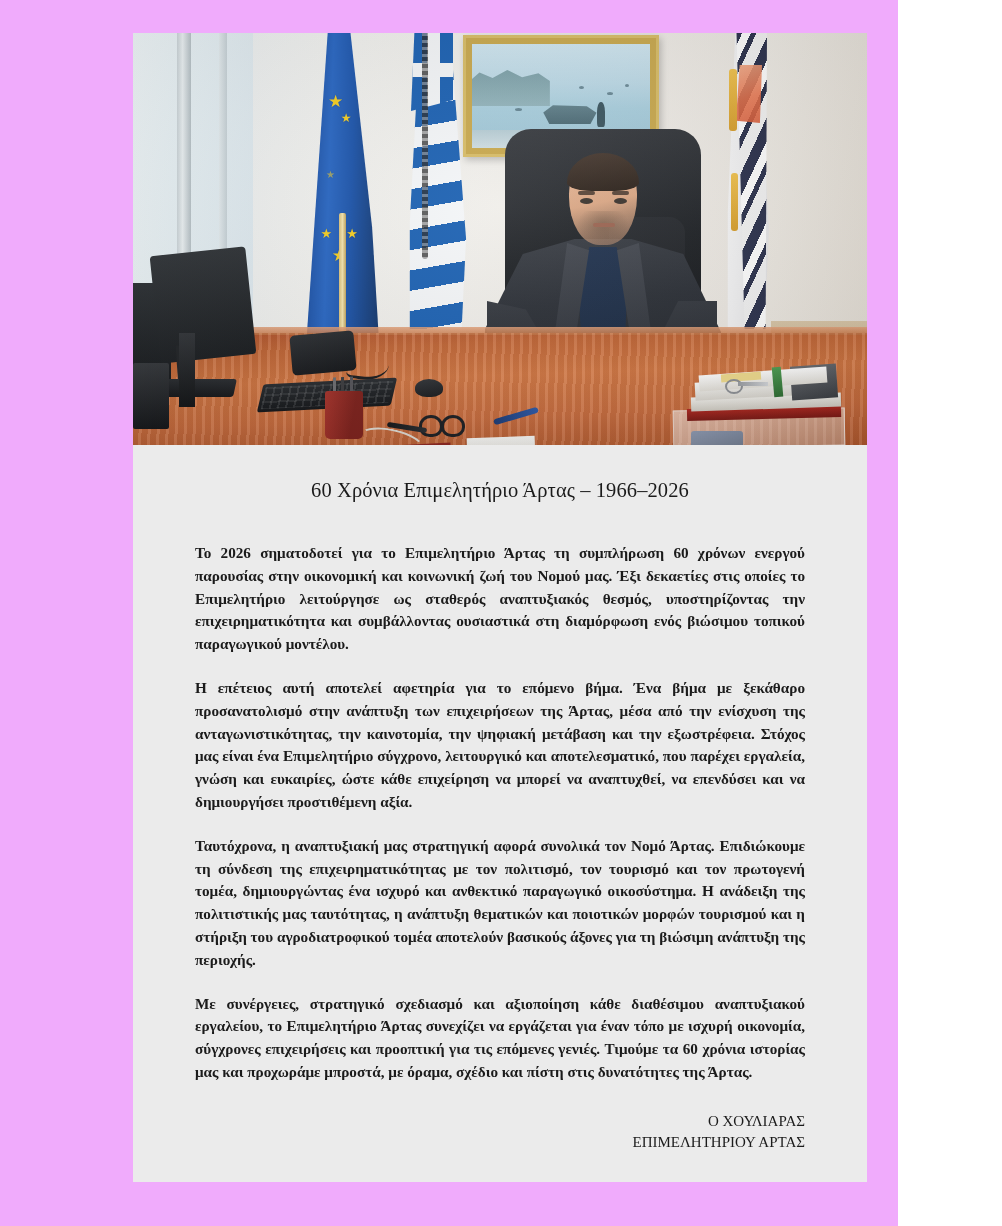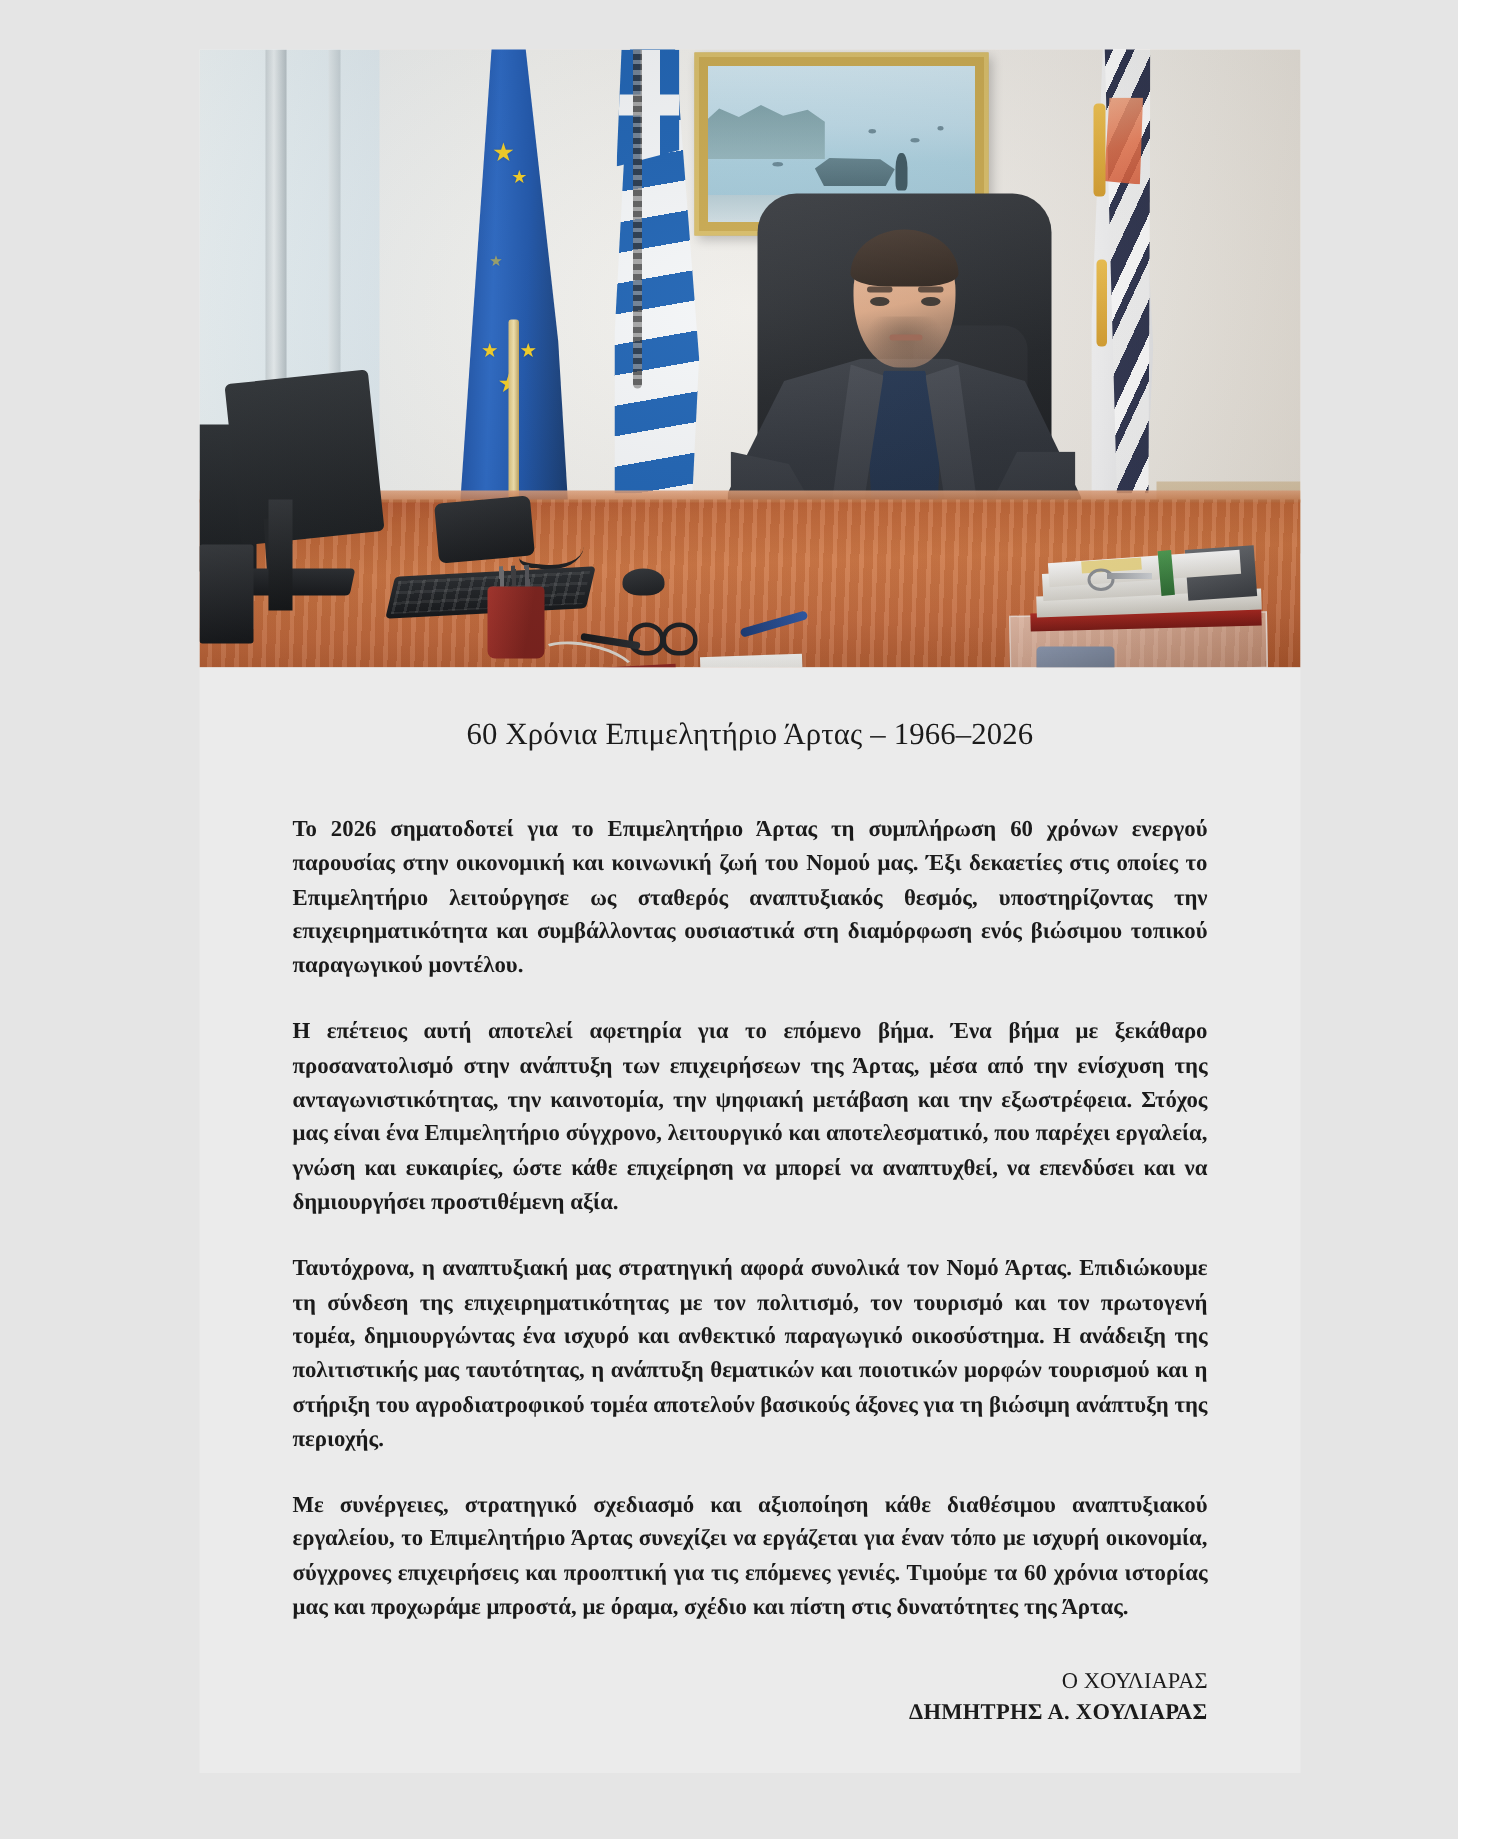--- a/index.html
+++ b/index.html
@@ -11,23 +11,23 @@
   body {
     width: 1002px;
     height: 1226px;
     font-family: "Liberation Serif", "DejaVu Serif", serif;
     color: #1a1a1a;
     overflow: hidden;
   }
 
   .page {
     position: relative;
-    width: 972px;
+    width: 898px;
     height: 1226px;
-    background: #e5e5e5;
+    background: #f0abfc;
   }
 
   
   .photo-wrap {
     position: absolute;
     left: 133px;
     top: 33px;
     width: 734px;
     height: 412px;
     overflow: hidden;
@@ -653,18 +653,18 @@
 
     <div class="body-col">
       <p>Το 2026 σηματοδοτεί για το Επιμελητήριο Άρτας τη συμπλήρωση 60 χρόνων ενεργού παρουσίας στην οικονομική και κοινωνική ζωή του Νομού μας. Έξι δεκαετίες στις οποίες το Επιμελητήριο λειτούργησε ως σταθερός αναπτυξιακός θεσμός, υποστηρίζοντας την επιχειρηματικότητα και συμβάλλοντας ουσιαστικά στη διαμόρφωση ενός βιώσιμου τοπικού παραγωγικού μοντέλου.</p>
       <p>Η επέτειος αυτή αποτελεί αφετηρία για το επόμενο βήμα. Ένα βήμα με ξεκάθαρο προσανατολισμό στην ανάπτυξη των επιχειρήσεων της Άρτας, μέσα από την ενίσχυση της ανταγωνιστικότητας, την καινοτομία, την ψηφιακή μετάβαση και την εξωστρέφεια. Στόχος μας είναι ένα Επιμελητήριο σύγχρονο, λειτουργικό και αποτελεσματικό, που παρέχει εργαλεία, γνώση και ευκαιρίες, ώστε κάθε επιχείρηση να μπορεί να αναπτυχθεί, να επενδύσει και να δημιουργήσει προστιθέμενη αξία.</p>
       <p>Ταυτόχρονα, η αναπτυξιακή μας στρατηγική αφορά συνολικά τον Νομό Άρτας. Επιδιώκουμε τη σύνδεση της επιχειρηματικότητας με τον πολιτισμό, τον τουρισμό και τον πρωτογενή τομέα, δημιουργώντας ένα ισχυρό και ανθεκτικό παραγωγικό οικοσύστημα. Η ανάδειξη της πολιτιστικής μας ταυτότητας, η ανάπτυξη θεματικών και ποιοτικών μορφών τουρισμού και η στήριξη του αγροδιατροφικού τομέα αποτελούν βασικούς άξονες για τη βιώσιμη ανάπτυξη της περιοχής.</p>
       <p>Με συνέργειες, στρατηγικό σχεδιασμό και αξιοποίηση κάθε διαθέσιμου αναπτυξιακού εργαλείου, το Επιμελητήριο Άρτας συνεχίζει να εργάζεται για έναν τόπο με ισχυρή οικονομία, σύγχρονες επιχειρήσεις και προοπτική για τις επόμενες γενιές. Τιμούμε τα 60 χρόνια ιστορίας μας και προχωράμε μπροστά, με όραμα, σχέδιο και πίστη στις δυνατότητες της Άρτας.</p>
     </div>
 
     <div class="signature">
       <div>Ο ΧΟΥΛΙΑΡΑΣ</div>
-      <div class="name">ΔΗΜΗΤΡΗΣ Α. ΧΟΥΛΙΑΡΑΣ</div>
+      <div>ΕΠΙΜΕΛΗΤΗΡΙΟΥ ΑΡΤΑΣ</div>
     </div>
 
   </div>
 
 </div>
 
 </body></html>

